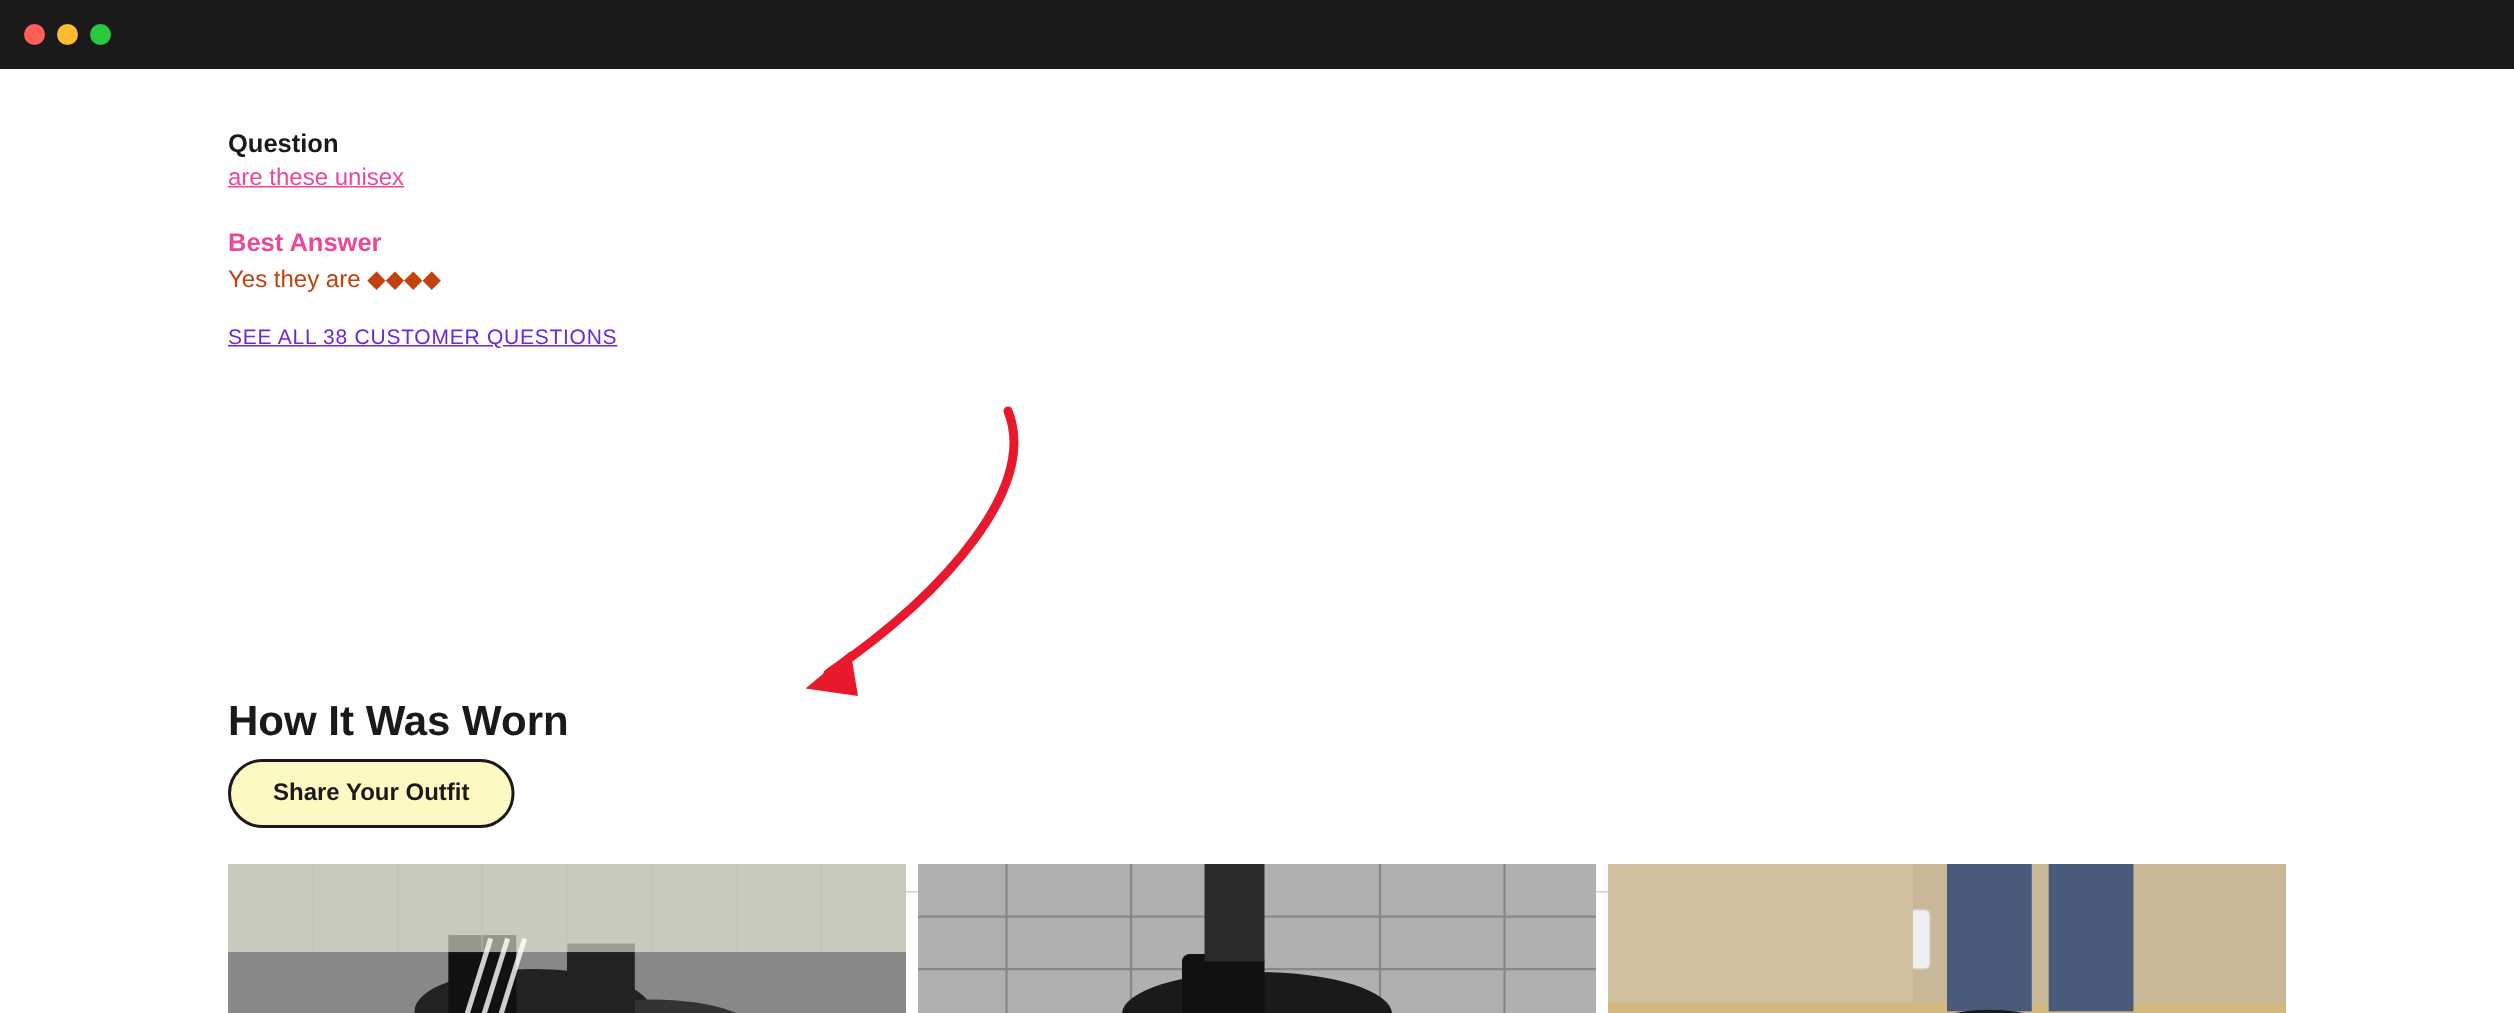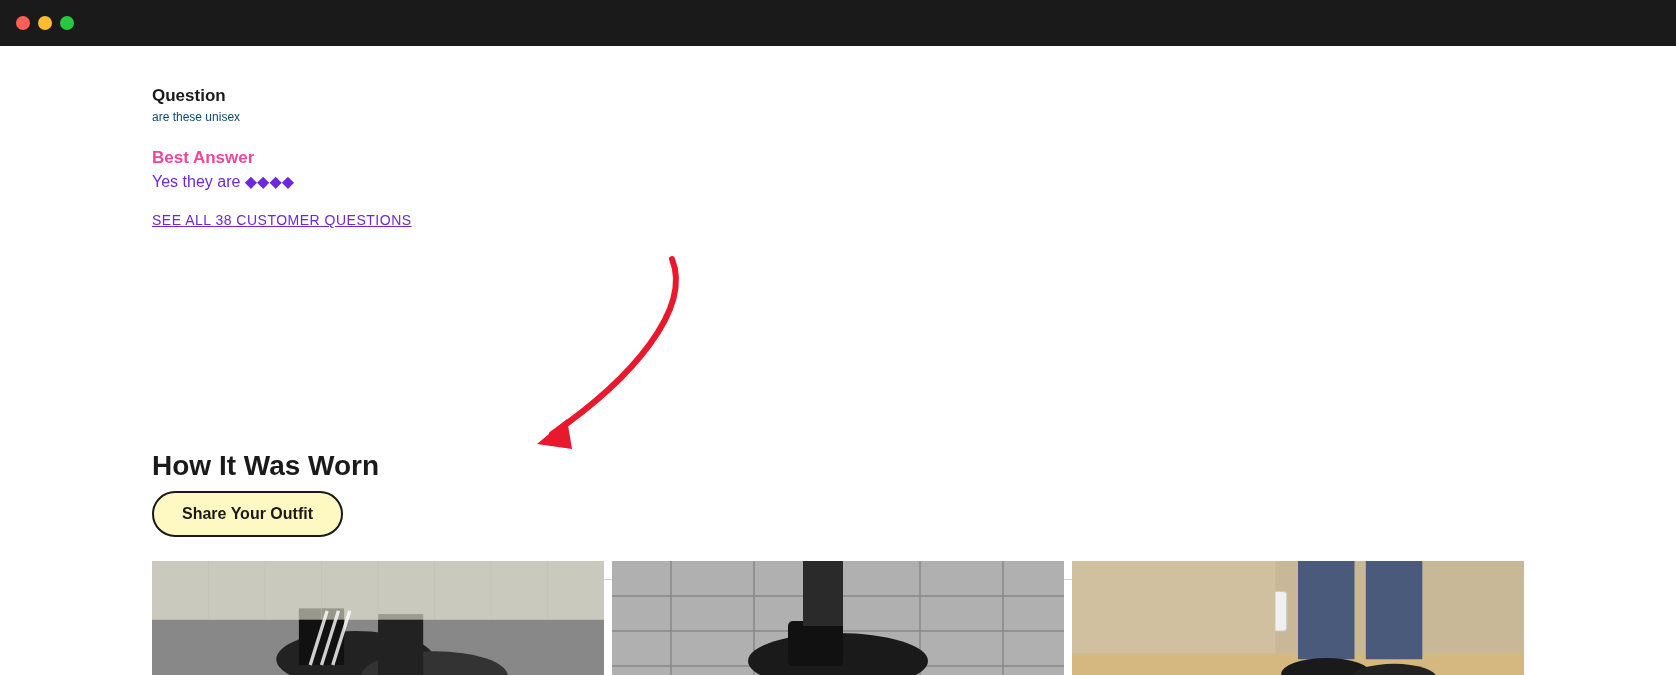--- a/index.html
+++ b/index.html
@@ -36,46 +36,47 @@
     .traffic-light.close { background: #ff5f57; }
     .traffic-light.minimize { background: #febc2e; }
     .traffic-light.maximize { background: #28c840; }
 
     .content {
       padding: 40px 152px 40px 152px;
       background: #fff;
     }
 
     .question-section {
-      margin-bottom: 20px;
+      margin-bottom: 30px;
     }
 
     .question-label {
       font-size: 17px;
       font-weight: 700;
       color: #1a1a1a;
       margin-bottom: 4px;
     }
 
     .question-text {
-      font-size: 12px;
-      color: #0c4a6e;
+      font-size: 16px;
+      color: #ec4899;
       margin-bottom: 24px;
+      text-decoration: underline;
     }
 
     .best-answer-label {
       font-size: 17px;
       font-weight: 700;
       color: #ec4899;
       margin-bottom: 4px;
     }
 
     .best-answer-text {
       font-size: 16px;
-      color: #6d28d9;
+      color: #c2410c;
       margin-bottom: 20px;
     }
 
     .see-all-link {
       font-size: 14px;
       color: #6d28d9;
       text-decoration: underline;
       text-transform: uppercase;
       letter-spacing: 0.5px;
       cursor: pointer;

